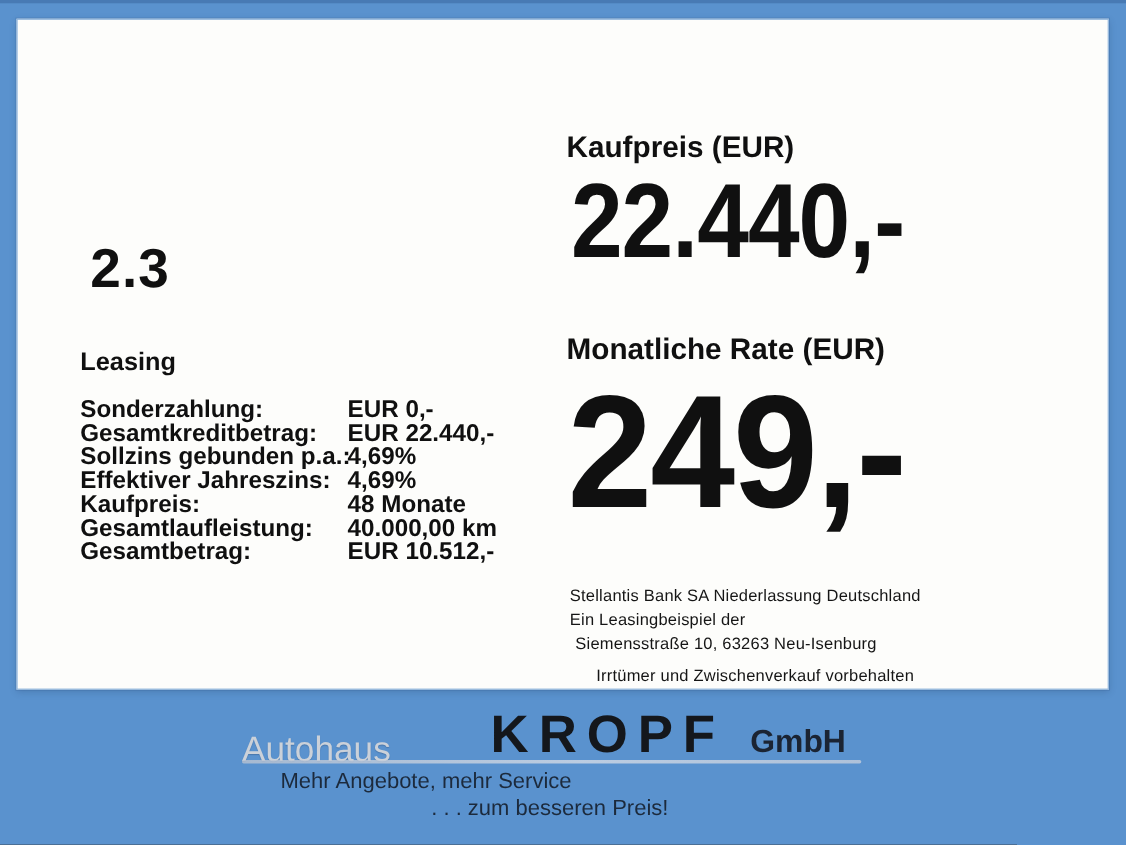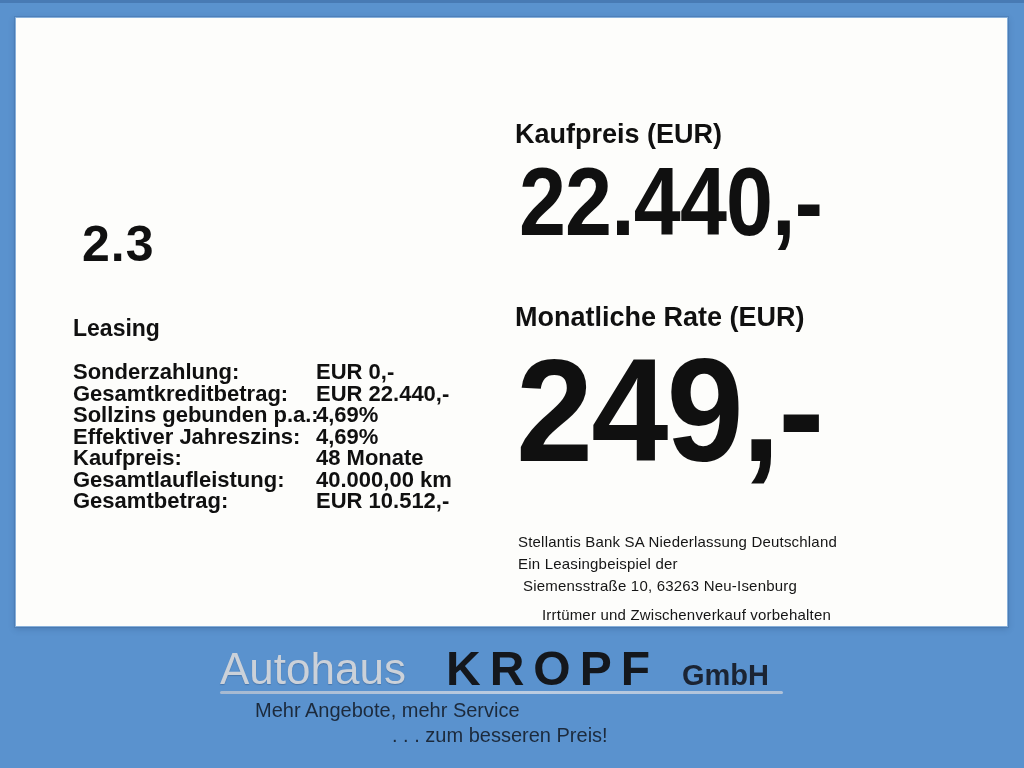--- a/index.html
+++ b/index.html
@@ -41,21 +41,21 @@
     left:500px;top:320px;font-size:146px;font-weight:bold;
     transform:scaleX(0.95);transform-origin:left top;letter-spacing:-2px;
   }
 
   
   .fineprint{left:502px;top:513px;font-size:15px;line-height:22px;letter-spacing:.2px;color:#151515;}
   .fineprint .indent{padding-left:5px;}
   .fineprint-note{left:502px;top:589px;font-size:15px;letter-spacing:.2px;color:#151515;margin-left:24px;}
 
   
-  .brand-prefix{left:220px;top:647px;font-size:44px;color:#cbd1d9;text-shadow:0 1px 1px rgba(40,70,110,.35);text-align:right;}
+  .brand-prefix{left:220px;top:665px;font-size:32px;color:#cbd1d9;text-shadow:0 1px 1px rgba(40,70,110,.35);text-align:right;}
   .brand-name{left:446px;top:645px;font-size:48px;font-weight:bold;letter-spacing:9px;color:#14171c;}
   .brand-suffix{left:682px;top:661px;font-size:29px;font-weight:bold;color:#1b2433;text-align:center;}
   .brand-underline{
     left:220px;top:691px;width:563px;height:3px;
     background:linear-gradient(to right,#b9c3d2,#d4dbe6 55%,#c3cddc);
     opacity:.8;border-radius:2px;
   }
   .tagline-1{left:255px;top:700px;font-size:20px;color:#1c2a3c;text-align:right;}
   .tagline-2{left:392px;top:725px;font-size:20px;color:#1c2a3c;}
 </style>

